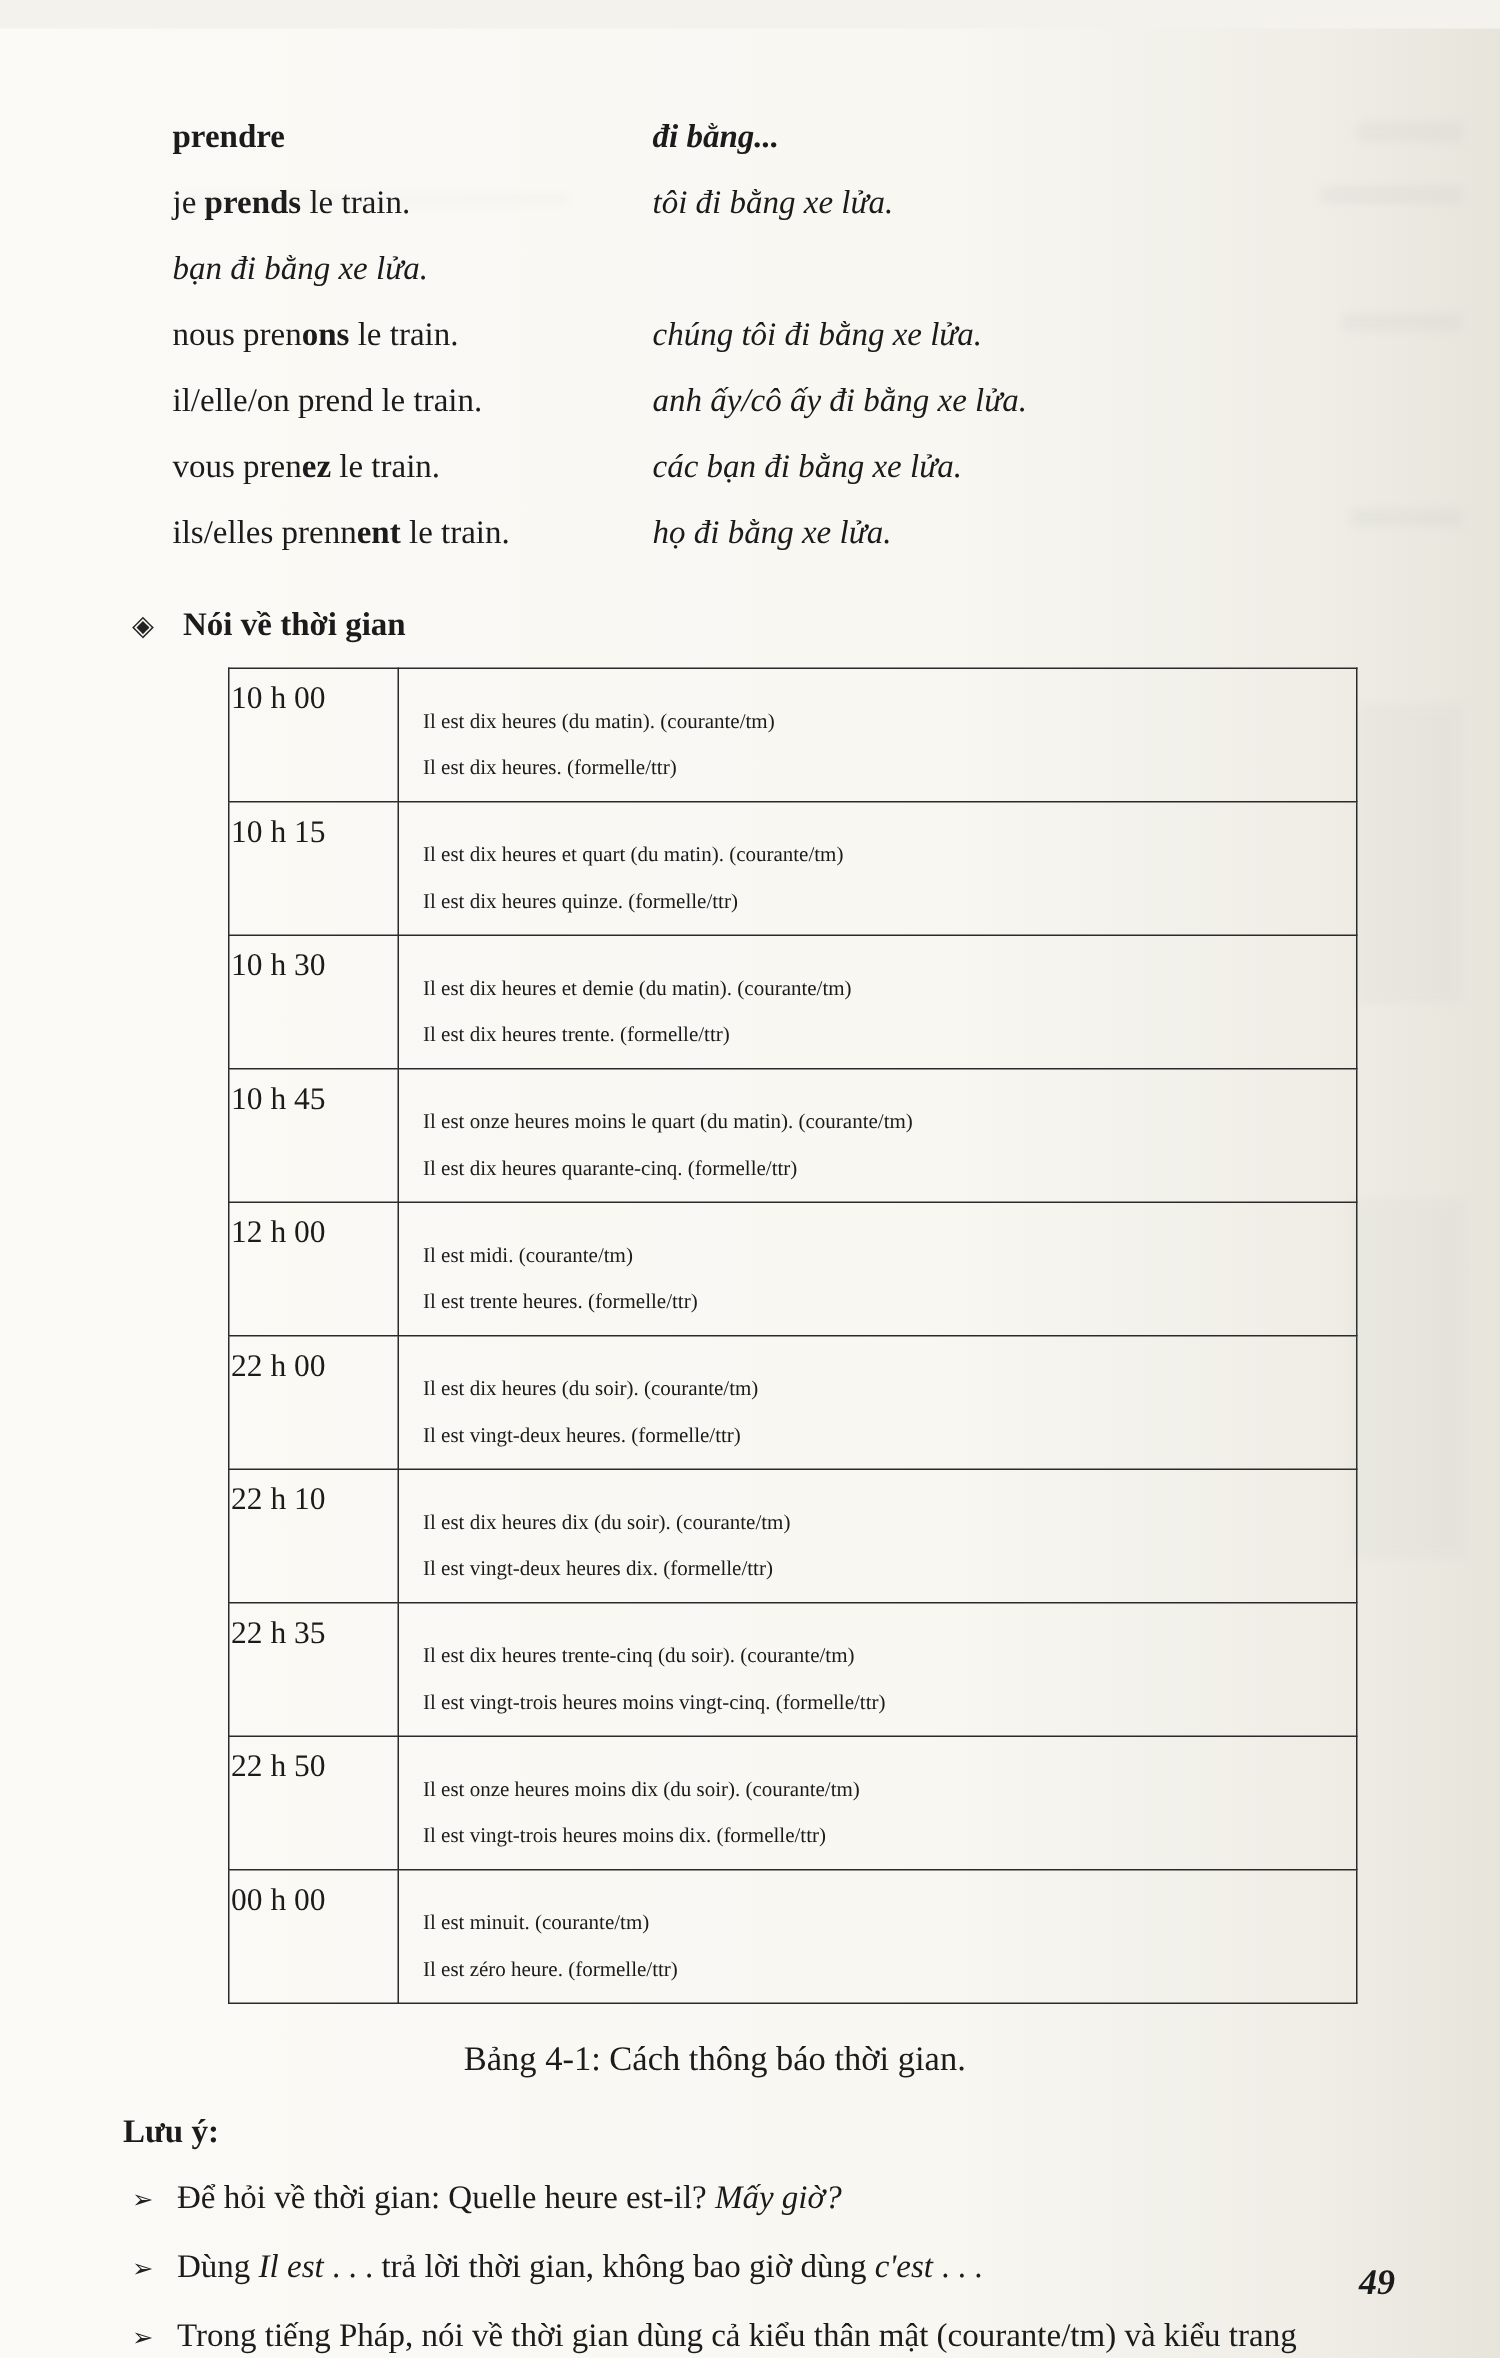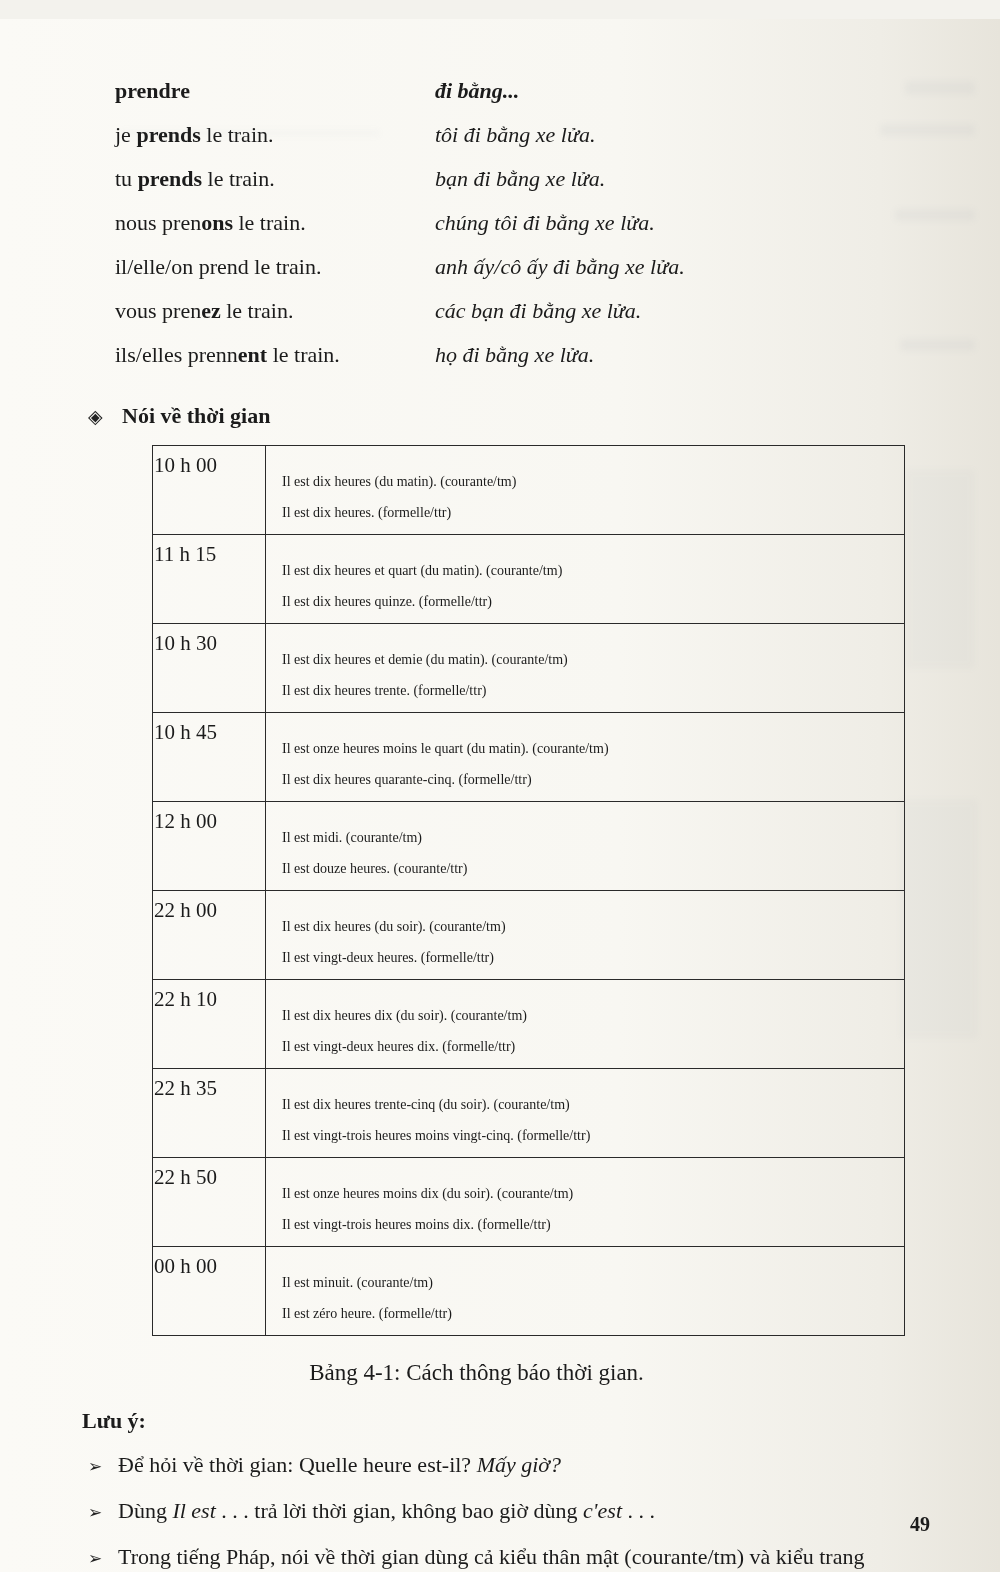--- a/index.html
+++ b/index.html
@@ -52,21 +52,21 @@
   .expr-line{line-height:31px;}
 
   .caption{text-align:center;font-size:23px;margin:24px 40px 22px 0;}
 
   
   .notes-title{font-size:22px;font-weight:bold;margin:6px 0 14px -6px;}
   .note-item{display:flex;font-size:22px;line-height:33px;margin-bottom:11px;}
   .arrow{width:30px;flex:0 0 30px;font-size:17px;padding-top:2px;color:#222;}
   .note-text{flex:1;}
 
-  .page-number{position:absolute;right:70px;bottom:55px;font-size:20px;font-weight:bold;}
+  .page-number{position:absolute;right:70px;bottom:55px;font-size:24px;font-weight:bold;font-style:italic;}
 </style>
 </head>
 <body>
 
 <div class="page">
 
   <div>
     <span class="bleed b1"></span>
     <span class="bleed b2"></span>
     <span class="bleed b3"></span>
@@ -80,21 +80,20 @@
     <div class="conj-row conj-head">
       <div class="conj-fr">prendre</div>
       <div class="conj-vi">đi bằng...</div>
     </div>
     <div>
         <div class="conj-row">
           <div class="conj-fr"><span>je </span><span class="b">prends</span><span> le train.</span></div>
           <div class="conj-vi">tôi đi bằng xe lửa.</div>
         </div>
         <div class="conj-row">
-          <div class="conj-fr"><span>tu </span><span class="b">prends</span><span> le train.</span></div>
           <div class="conj-vi">bạn đi bằng xe lửa.</div>
         </div>
         <div class="conj-row">
           <div class="conj-fr"><span>nous pren</span><span class="b">ons</span><span> le train.</span></div>
           <div class="conj-vi">chúng tôi đi bằng xe lửa.</div>
         </div>
         <div class="conj-row">
           <div class="conj-fr"><span>il/elle/on prend le train.</span></div>
           <div class="conj-vi">anh ấy/cô ấy đi bằng xe lửa.</div>
         </div>
@@ -117,21 +116,21 @@
   <table class="time">
     <tbody>
         <tr>
           <td class="time-cell">10 h 00</td>
           <td class="expr-cell">
             <div class="expr-line">Il est dix heures (du matin). (courante/tm)</div>
             <div class="expr-line">Il est dix heures. (formelle/ttr)</div>
           </td>
         </tr>
         <tr>
-          <td class="time-cell">11 h 15</td>
+          <td class="time-cell">10 h 15</td>
           <td class="expr-cell">
             <div class="expr-line">Il est dix heures et quart (du matin). (courante/tm)</div>
             <div class="expr-line">Il est dix heures quinze. (formelle/ttr)</div>
           </td>
         </tr>
         <tr>
           <td class="time-cell">10 h 30</td>
           <td class="expr-cell">
             <div class="expr-line">Il est dix heures et demie (du matin). (courante/tm)</div>
             <div class="expr-line">Il est dix heures trente. (formelle/ttr)</div>
@@ -141,21 +140,21 @@
           <td class="time-cell">10 h 45</td>
           <td class="expr-cell">
             <div class="expr-line">Il est onze heures moins le quart (du matin). (courante/tm)</div>
             <div class="expr-line">Il est dix heures quarante-cinq. (formelle/ttr)</div>
           </td>
         </tr>
         <tr>
           <td class="time-cell">12 h 00</td>
           <td class="expr-cell">
             <div class="expr-line">Il est midi. (courante/tm)</div>
-            <div class="expr-line">Il est douze heures. (courante/ttr)</div>
+            <div class="expr-line">Il est trente heures. (formelle/ttr)</div>
           </td>
         </tr>
         <tr>
           <td class="time-cell">22 h 00</td>
           <td class="expr-cell">
             <div class="expr-line">Il est dix heures (du soir). (courante/tm)</div>
             <div class="expr-line">Il est vingt-deux heures. (formelle/ttr)</div>
           </td>
         </tr>
         <tr>

